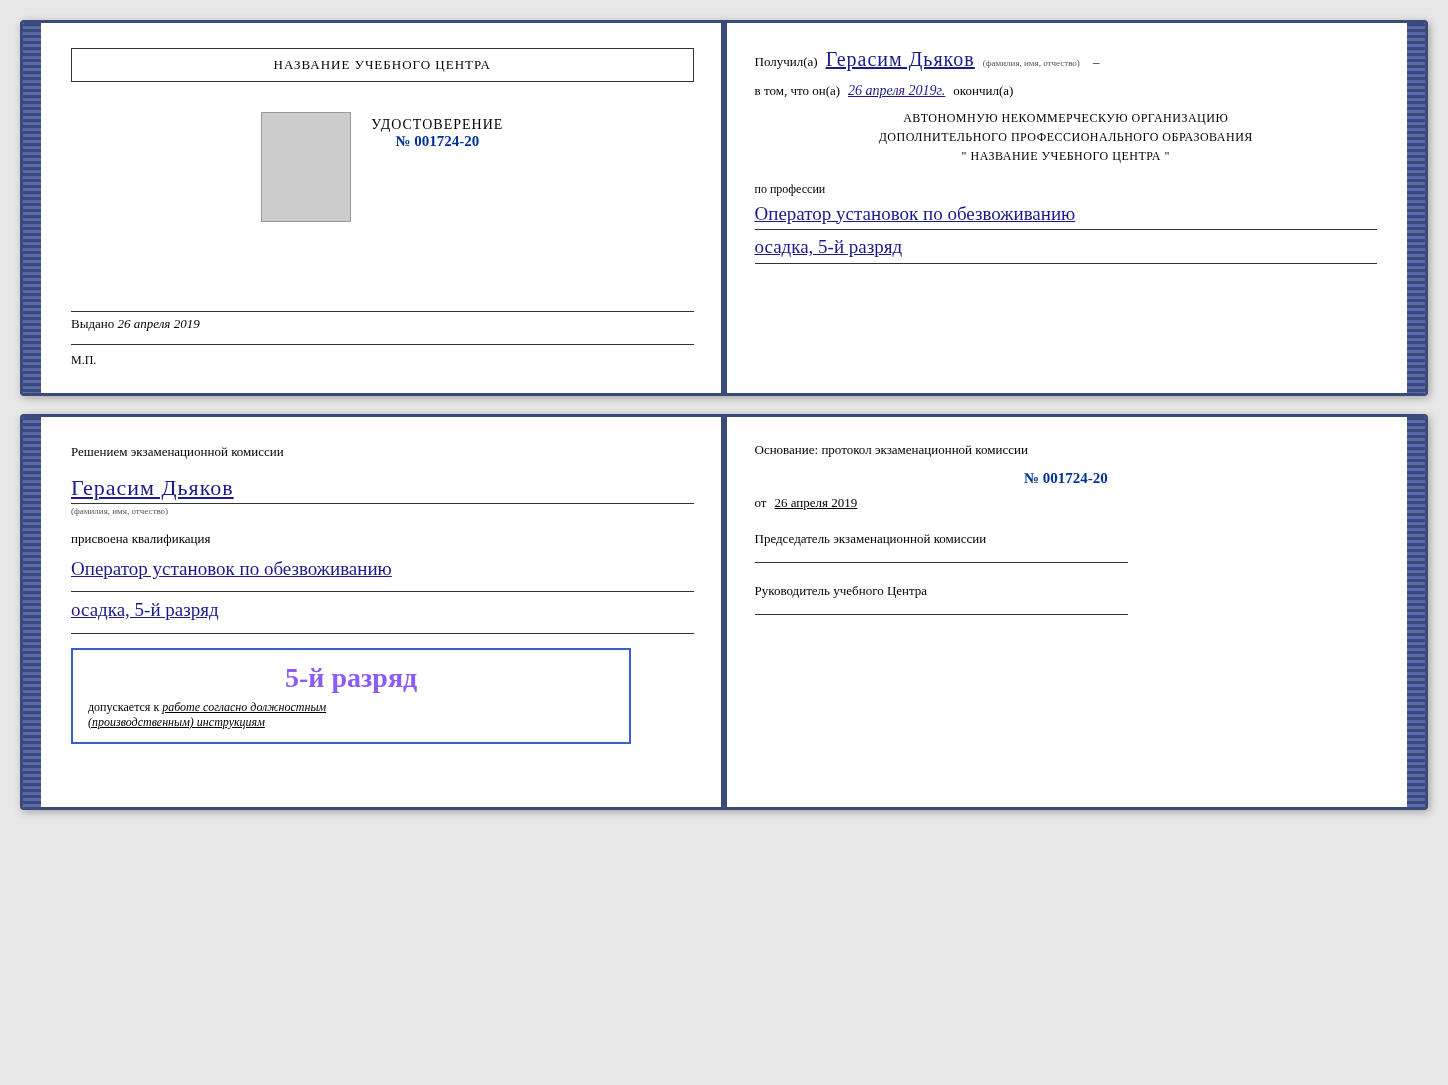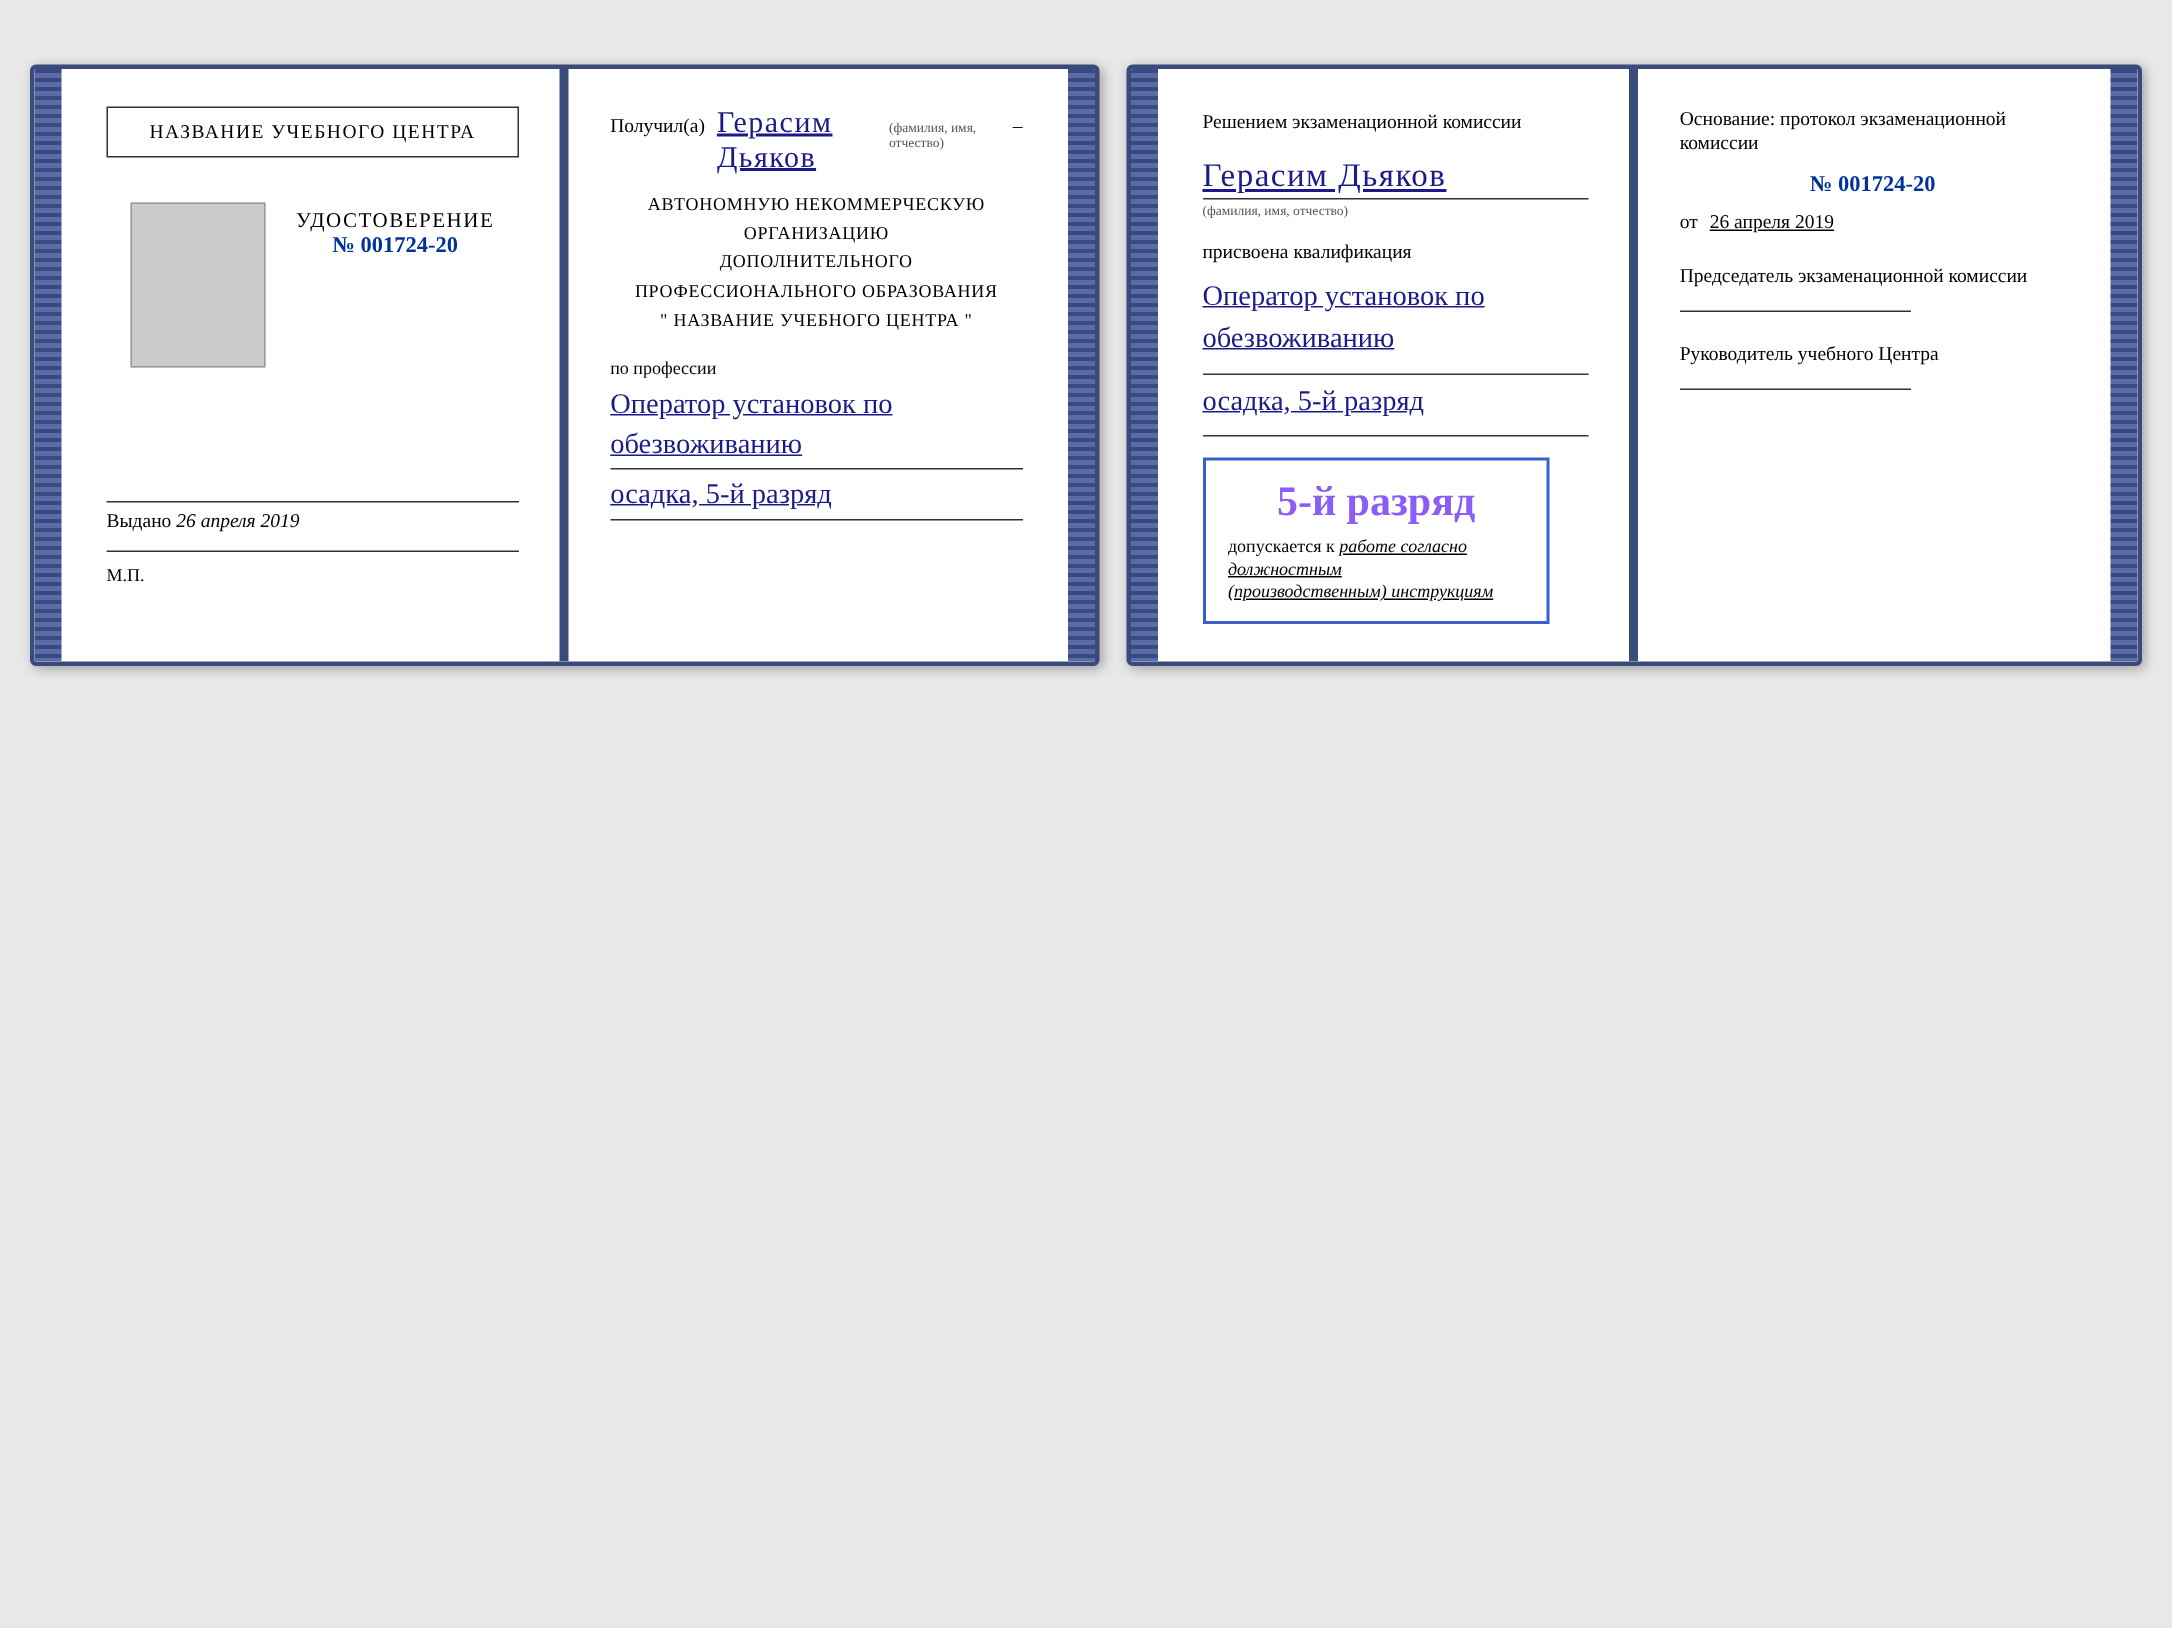--- a/index.html
+++ b/index.html
@@ -6,23 +6,22 @@
     body {
       background: #e8e8e8;
       font-family: 'Times New Roman', Times, serif;
       width: 1448px;
       min-height: 1085px;
       padding: 20px;
     }
 
     .page-wrapper {
       display: flex;
-      flex-direction: row;
+      flex-direction: column;
       gap: 18px;
-      margin-top: 23px;
     }
 
     
     .doc-card {
       background: #fff;
       border: 3px solid #3a4a7a;
       border-radius: 4px;
       display: flex;
       flex-direction: row;
       box-shadow: 2px 2px 8px rgba(0,0,0,0.3);
@@ -334,20 +333,25 @@
     <div class="inner-right" style="border-left: 1px solid #ccc;">
       <div class="cert-right">
 
         <div class="poluchil-line row-flex">
           <span>Получил(а)</span>
           <span class="handwritten">Герасим Дьяков</span>
           <span style="font-size:9px; color:#555;">(фамилия, имя, отчество)</span>
           <span style="margin-left:5px;">–</span>
         </div>
 
+        <div class="vtom-line row-flex" style="margin-top:12px;">
+          <span>в том, что он(а)</span>
+          <span class="handwritten-small">26 апреля 2019г.</span>
+          <span>окончил(а)</span>
+        </div>
 
         <div class="org-block">
           <div>АВТОНОМНУЮ НЕКОММЕРЧЕСКУЮ ОРГАНИЗАЦИЮ</div>
           <div>ДОПОЛНИТЕЛЬНОГО ПРОФЕССИОНАЛЬНОГО ОБРАЗОВАНИЯ</div>
           <div>" НАЗВАНИЕ УЧЕБНОГО ЦЕНТРА "</div>
         </div>
 
         <div class="po-professii">по профессии</div>
         <span class="handwritten-profession">Оператор установок по обезвоживанию</span>
         <hr class="dash-line" style="margin-top:2px;">

